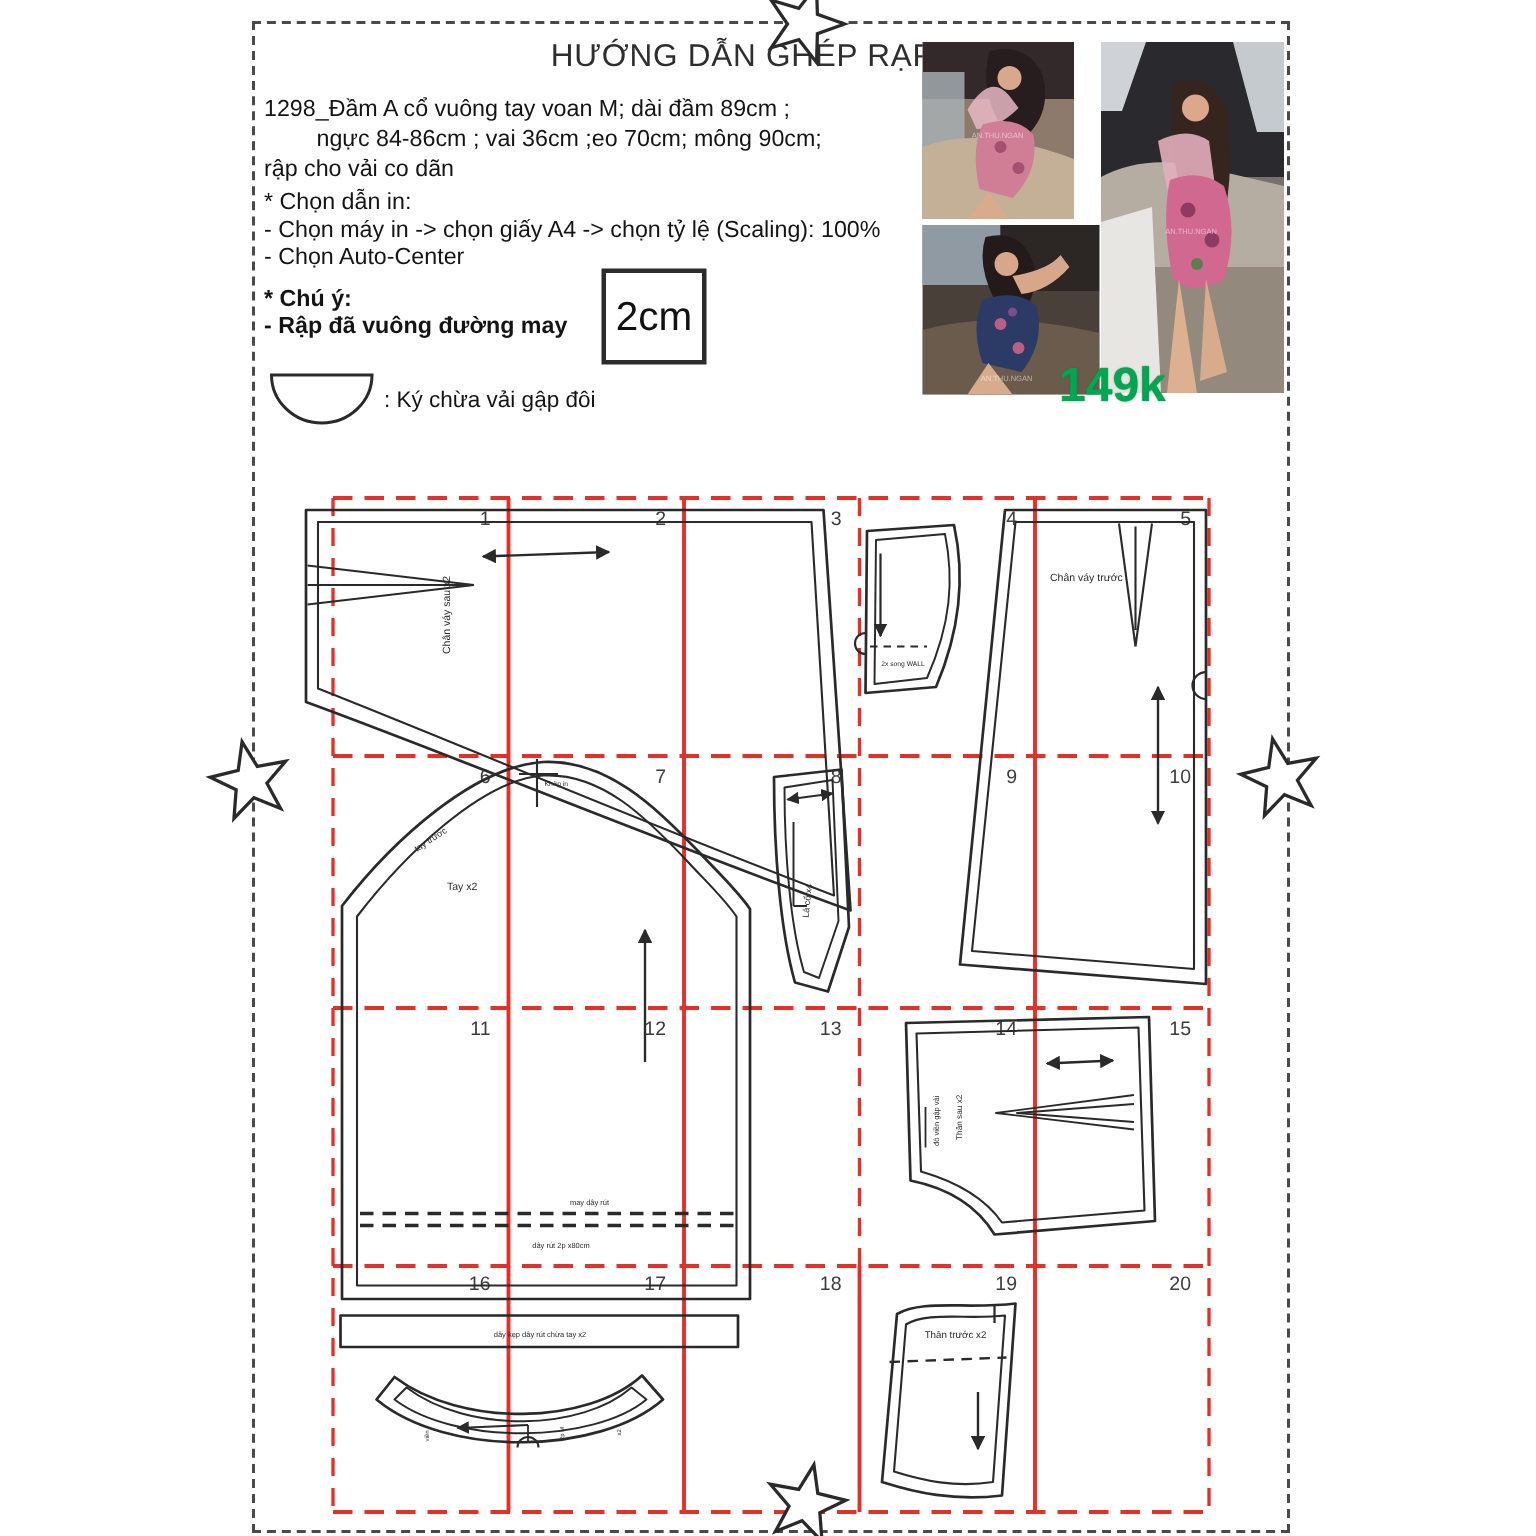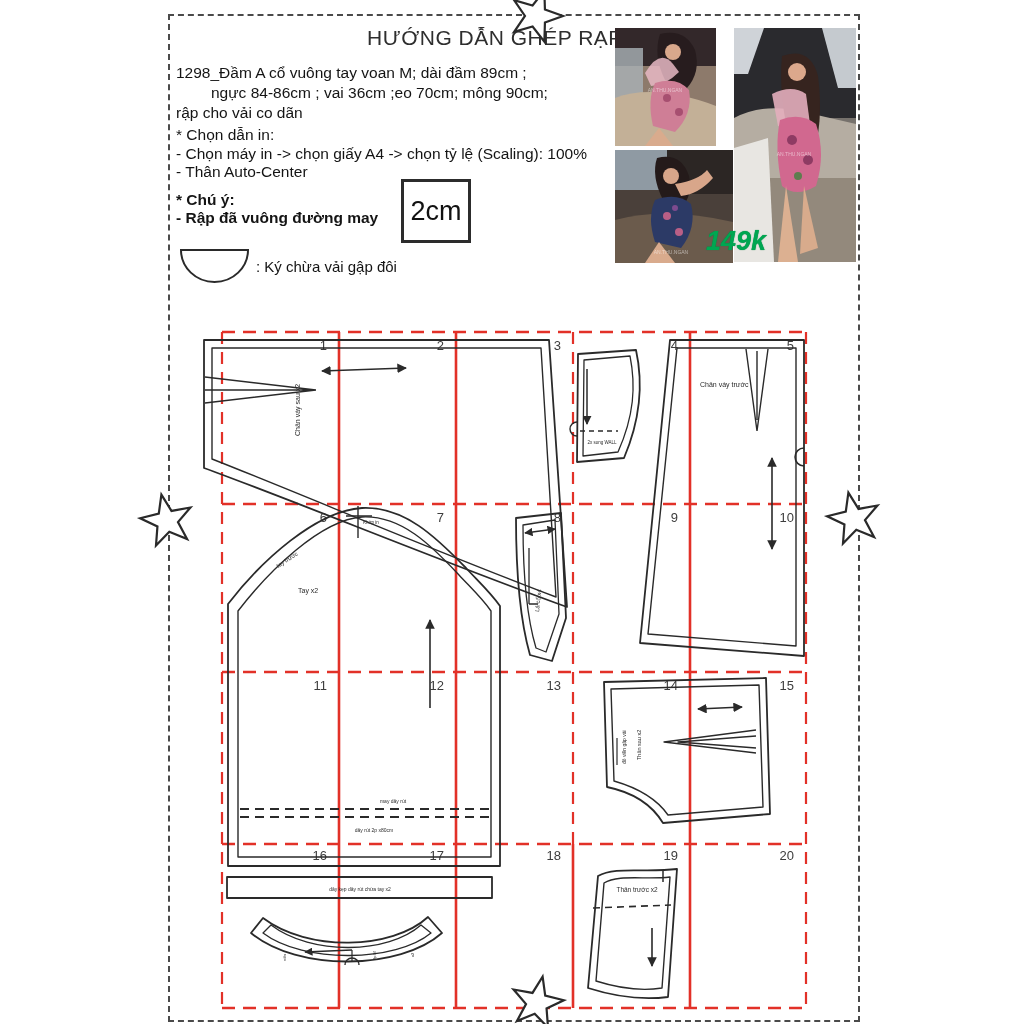--- a/index.html
+++ b/index.html
@@ -14,37 +14,37 @@
   .info-line{left:176px;font-size:15.5px;color:#141414;white-space:nowrap;}
   .bold{font-weight:bold;text-align:center;}
   #scale-box{left:401px;top:179px;width:64px;height:58px;border:3px solid #2c2c2c;
        display:flex;align-items:center;justify-content:center;font-size:27px;color:#111;text-align:right;}
   #fold-symbol{left:176px;top:245px;}
   #fold-caption{left:256px;top:258px;font-size:15px;color:#141414;}
   .photo{overflow:hidden;background:#777;}
   #photo-1{left:615px;top:28px;width:101px;height:118px;}
   #photo-2{left:734px;top:28px;width:122px;height:234px;}
   #photo-3{left:615px;top:150px;width:118px;height:113px;}
-  #price-badge{left:706px;top:226px;font-size:27px;font-weight:bold;font-style:italic;
+  #price-badge{left:706px;top:238px;font-size:32px;font-weight:bold;
        color:#00a651;z-index:6;text-shadow:0 0 1px #007a3d;}
   #pattern-svg{left:0;top:0;z-index:5;pointer-events:none;}
   svg text{font-family:"Liberation Sans",sans-serif;}
 </style>
 </head>
 <body>
 
 <div id="page-border" class="abs"></div>
 
 <div id="title" class="abs">HƯỚNG DẪN GHÉP RẠP</div>
 <div class="abs info-line serif" style="top:64px;">1298_Đầm A cổ vuông tay voan M; dài đầm 89cm ;</div>
 <div class="abs info-line serif" style="top:84px;left:179px;margin-left:32px;">ngực 84-86cm ; vai 36cm ;eo 70cm; mông 90cm;</div>
 <div class="abs info-line serif" style="top:104px;">rập cho vải co dãn</div>
 <div class="abs info-line serif" style="top:126px;">* Chọn dẫn in:</div>
 <div class="abs info-line serif" style="top:145px;">- Chọn máy in -&gt; chọn giấy A4 -&gt; chọn tỷ lệ (Scaling): 100%</div>
-<div class="abs info-line serif" style="top:163px;">- Thân Auto-Center</div>
+<div class="abs info-line serif" style="top:163px;">- Chọn Auto-Center</div>
 <div class="abs info-line serif bold" style="top:191px;">* Chú ý:</div>
 <div class="abs info-line serif bold" style="top:209px;">- Rập đã vuông đường may</div>
 
 <div id="scale-box" class="abs">
   <span>2cm</span>
 </div>
 
 <svg id="fold-symbol" class="abs" width="78" height="46" viewBox="0 0 78 46">
   <path d="M5,5 L72,5 A33.5,32 0 0 1 5,5 Z" fill="none" stroke="#2a2a2a" stroke-width="2"></path>
 </svg>

